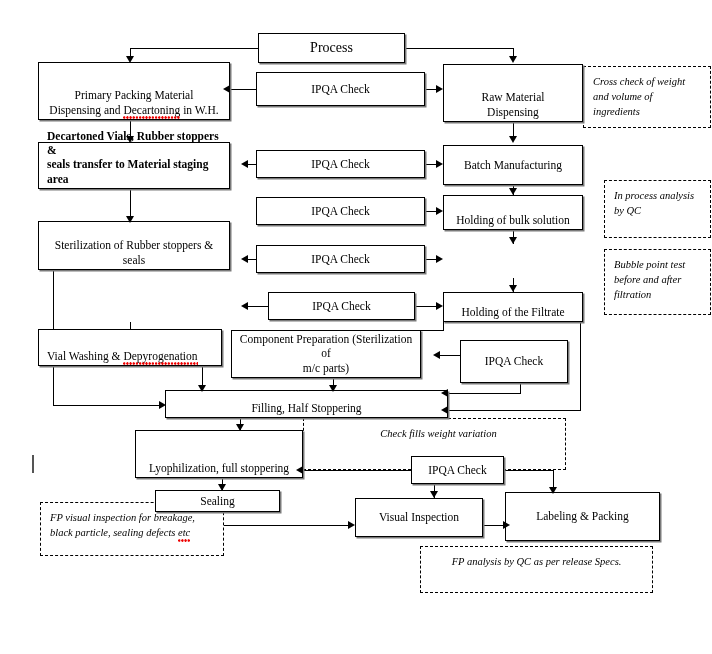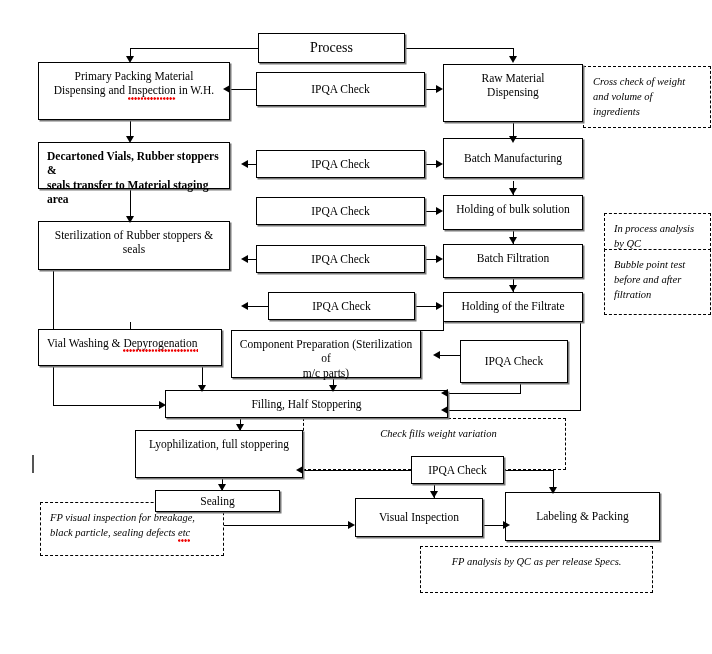--- a/index.html
+++ b/index.html
@@ -3,21 +3,21 @@
 <meta charset="utf-8">
 <style>
   html,body{margin:0;padding:0;background:#ffffff;}
   body{font-family:"Liberation Serif", serif;color:#000;}
   #canvas{position:relative;width:712px;height:654px;background:#fff;overflow:hidden;}
 
   .box{position:absolute;box-sizing:border-box;border:1px solid #000;background:#fff;
        display:flex;align-items:center;justify-content:center;text-align:center;
        font-size:11.5px;line-height:1.25;padding:2px 4px;z-index:4;}
   .box.shadow{box-shadow:1.5px 1.5px 0 0 #7a7a7a;}
-  .box.topalign{align-items:flex-start;padding-top:6px;}
+  .box.topalign{align-items:flex-end;padding-top:6px;}
   .box.leftalign{justify-content:flex-start;text-align:left;padding-left:8px;}
 
   .note{position:absolute;box-sizing:border-box;border:1px dashed #000;background:#fff;
         font-style:italic;font-size:10.5px;line-height:1.45;padding:7px 9px;
         display:flex;align-items:flex-start;z-index:3;}
   .note.centerh{justify-content:center;}
 
   .ln{position:absolute;background:#000;z-index:2;}
   .lnh{height:1px;}
   .lnv{width:1px;}
@@ -146,21 +146,21 @@
 
   <div class="tick" style="left:32px;top:455px;height:18px;"></div>
 
   <div class="box shadow" style="left:258px;top:33px;width:147px;height:30px;font-size:14px;">
     <span>Process</span>
   </div>
 
   <div class="box shadow topalign" style="left:38px;top:62px;width:192px;height:58px;">
     <div>
       <span>Primary Packing Material</span><br>
-      <span>Dispensing and </span><span class="sp">Inspection</span><span> in W.H.</span>
+      <span>Dispensing and </span><span class="sp">Decartoning</span><span> in W.H.</span>
     </div>
   </div>
 
   <div class="box shadow" style="left:256px;top:72px;width:169px;height:34px;">
     <span>IPQA Check</span>
   </div>
 
   <div class="box shadow topalign" style="left:443px;top:64px;width:140px;height:58px;">
     <div>
       <span>Raw Material</span><br>
@@ -179,50 +179,47 @@
     <div>
       <span>Decartoned Vials, Rubber stoppers &amp;</span><br>
       <span>seals transfer to Material staging area</span>
     </div>
   </div>
 
   <div class="box shadow" style="left:256px;top:150px;width:169px;height:28px;">
     <span>IPQA Check</span>
   </div>
 
-  <div class="box shadow" style="left:443px;top:138px;width:140px;height:40px;">
+  <div class="box shadow" style="left:443px;top:145px;width:140px;height:40px;">
     <span>Batch Manufacturing</span>
   </div>
 
   <div class="box shadow" style="left:256px;top:197px;width:169px;height:28px;">
     <span>IPQA Check</span>
   </div>
 
   <div class="box shadow topalign" style="left:443px;top:195px;width:140px;height:35px;">
     <span>Holding of bulk solution</span>
   </div>
 
-  <div class="note" style="left:604px;top:180px;width:107px;height:58px;margin-top:33px;">
+  <div class="note" style="left:604px;top:180px;width:107px;height:58px;">
     <div>
       <span>In process analysis</span><br>
       <span>by QC</span>
     </div>
   </div>
 
   <div class="box shadow topalign" style="left:38px;top:221px;width:192px;height:49px;">
     <span>Sterilization of Rubber stoppers &amp; seals</span>
   </div>
 
   <div class="box shadow" style="left:256px;top:245px;width:169px;height:28px;">
     <span>IPQA Check</span>
   </div>
 
-  <div class="box shadow topalign" style="left:443px;top:244px;width:140px;height:34px;">
-    <span>Batch Filtration</span>
-  </div>
 
   <div class="note" style="left:604px;top:249px;width:107px;height:66px;">
     <div>
       <span>Bubble point test</span><br>
       <span>before and after</span><br>
       <span>filtration</span>
     </div>
   </div>
 
   <div class="box shadow topalign leftalign" style="left:38px;top:285px;width:184px;height:37px;margin-top:44px;">

